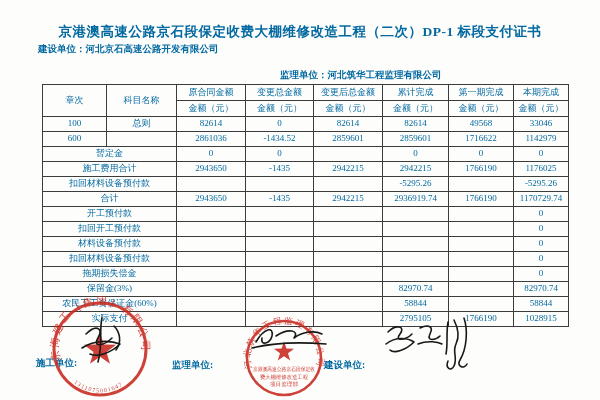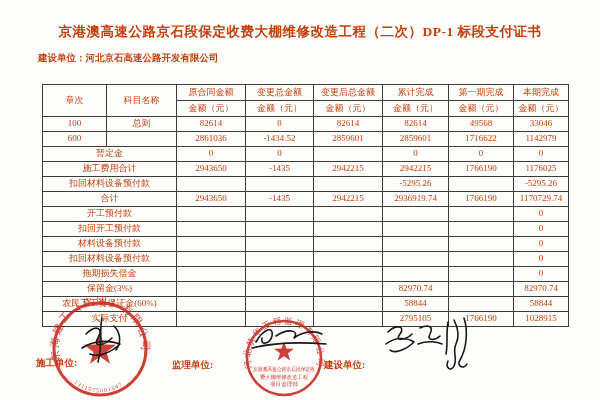--- a/index.html
+++ b/index.html
@@ -1,27 +1,27 @@
 <!DOCTYPE html>
 <html><head>
 <meta charset="utf-8">
 <style>
   html,body{margin:0;padding:0;}
   .page{
     position:relative; width:600px; height:400px;
     background:#fdfdfb; overflow:hidden;
     font-family:"Liberation Serif","DejaVu Serif",serif;
-    color:#c2410c;
+    color:#0369a1;
   }
   .doc-title{
     position:absolute; top:23px; left:0; width:600px;
     text-align:center; font-size:13.5px; font-weight:bold; letter-spacing:0.5px;
   }
   .info-line{position:absolute; font-size:9.5px; font-weight:bold; white-space:nowrap;}
-  .il1{top:52px; left:38px;}
+  .il1{top:43px; left:38px;}
   .il2{top:68px; left:38px;}
   .il3{top:69px; left:280px;}
   table.pay{
     position:absolute; left:42px; top:84px; width:526px;
     border-collapse:collapse; table-layout:fixed;
     font-size:9px;
   }
   table.pay th, table.pay td{
     border:1px solid #3c3c3c; text-align:center; vertical-align:middle;
     padding:0; height:14px; line-height:1.05; font-weight:normal;
@@ -38,20 +38,21 @@
   .stamp text{fill:#c8281e; font-family:"Liberation Serif","DejaVu Serif",serif;}
 </style>
 </head>
 <body>
 
 <div class="page">
 
   <div class="doc-title">京港澳高速公路京石段保定收费大棚维修改造工程（二次）DP-1 标段支付证书</div>
 
   <div class="info-line il1"><span>建设单位：</span><span>河北京石高速公路开发有限公司</span></div>
+  <div class="info-line il3"><span>监理单位：</span><span>河北筑华工程监理有限公司</span></div>
 
   <table class="pay">
     <colgroup>
       <col style="width:64px">
         <col style="width:70px">
         <col style="width:69px">
         <col style="width:68px">
       <col style="width:69px">
         <col style="width:66px">
         <col style="width:65px">

